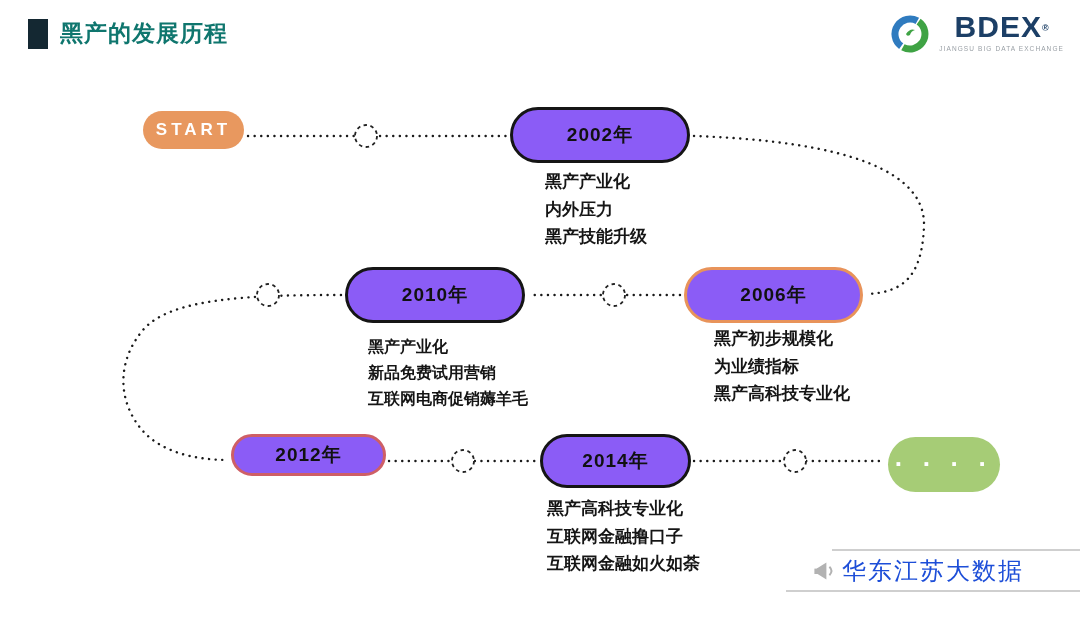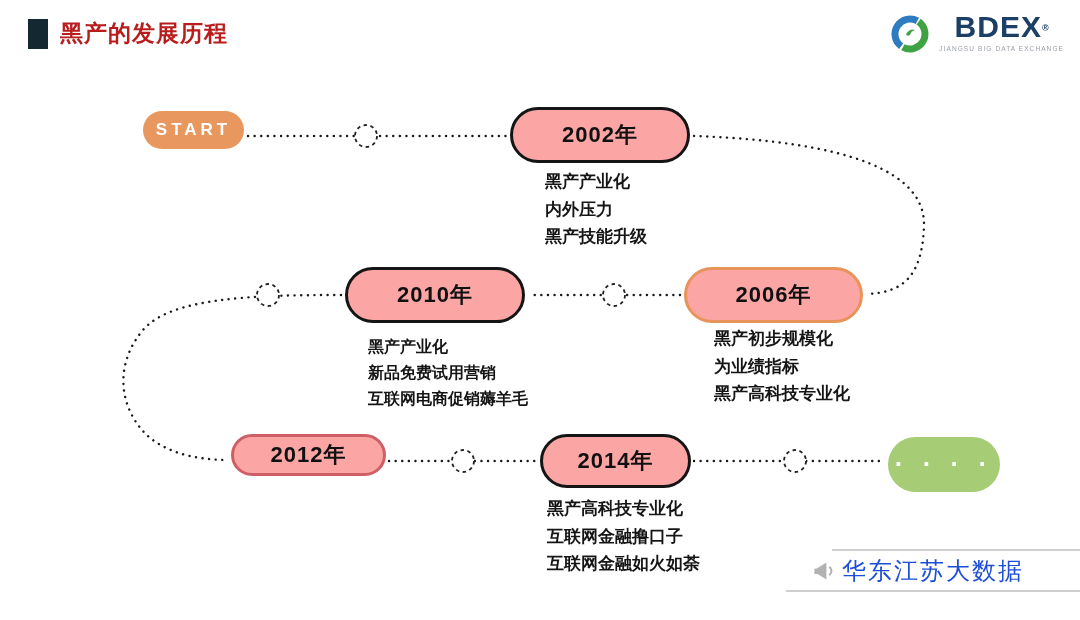--- a/index.html
+++ b/index.html
@@ -3,32 +3,32 @@
 <meta charset="utf-8">
 <style>
   html,body{margin:0;padding:0;background:#e9e9e9;}
   .canvas{
     position:relative;width:1080px;height:620px;background:#ffffff;overflow:hidden;
     font-family:"Liberation Sans","DejaVu Sans",sans-serif;
   }
   
   .header{position:absolute;left:28px;top:18px;display:flex;align-items:center;z-index:3;}
   .header .sq{width:20px;height:30px;background:#142832;margin-right:12px;}
-  .header .t{font-size:23px;font-weight:800;color:#b91c1c;letter-spacing:1px;}
+  .header .t{font-size:23px;font-weight:800;color:#0f766e;letter-spacing:1px;}
   
   .logo{position:absolute;right:16px;top:12px;display:flex;align-items:flex-start;z-index:3;}
   .logo-text{margin-left:7px;text-align:center;}
   .logo-brand{font-size:30px;font-weight:800;color:#1c3f66;letter-spacing:1px;line-height:1;}
   .logo-reg{font-size:9px;vertical-align:super;color:#1c3f66;font-weight:600;}
   .logo-sub{font-size:6.5px;color:#9aa0a6;letter-spacing:1.1px;margin-top:3px;white-space:nowrap;}
   
   .pill{
     position:absolute;display:flex;align-items:center;justify-content:center;
-    background:#fca5a5;border:3px solid #151515;border-radius:30px;
-    font-size:22px;font-weight:700;color:#111;z-index:2;letter-spacing:1px;box-sizing:border-box;
+    background:#8b5cf6;border:3px solid #151515;border-radius:30px;
+    font-size:19px;font-weight:700;color:#111;z-index:2;letter-spacing:1px;box-sizing:border-box;
   }
   .pill-start{background:#E8985F;border:none;color:#fff;font-size:17px;letter-spacing:4px;font-weight:600;}
   .pill-orange{border-color:#E8935A;}
   .pill-red{border-color:#CE5F66;}
   .pill-green{background:#A6CC76;border:none;color:#fff;font-size:26px;letter-spacing:6px;font-weight:700;}
   
   .desc{position:absolute;font-size:17px;font-weight:600;line-height:1.62;color:#151515;z-index:2;white-space:nowrap;}
   
   .wires{position:absolute;left:0;top:0;z-index:1;pointer-events:none;}
   

